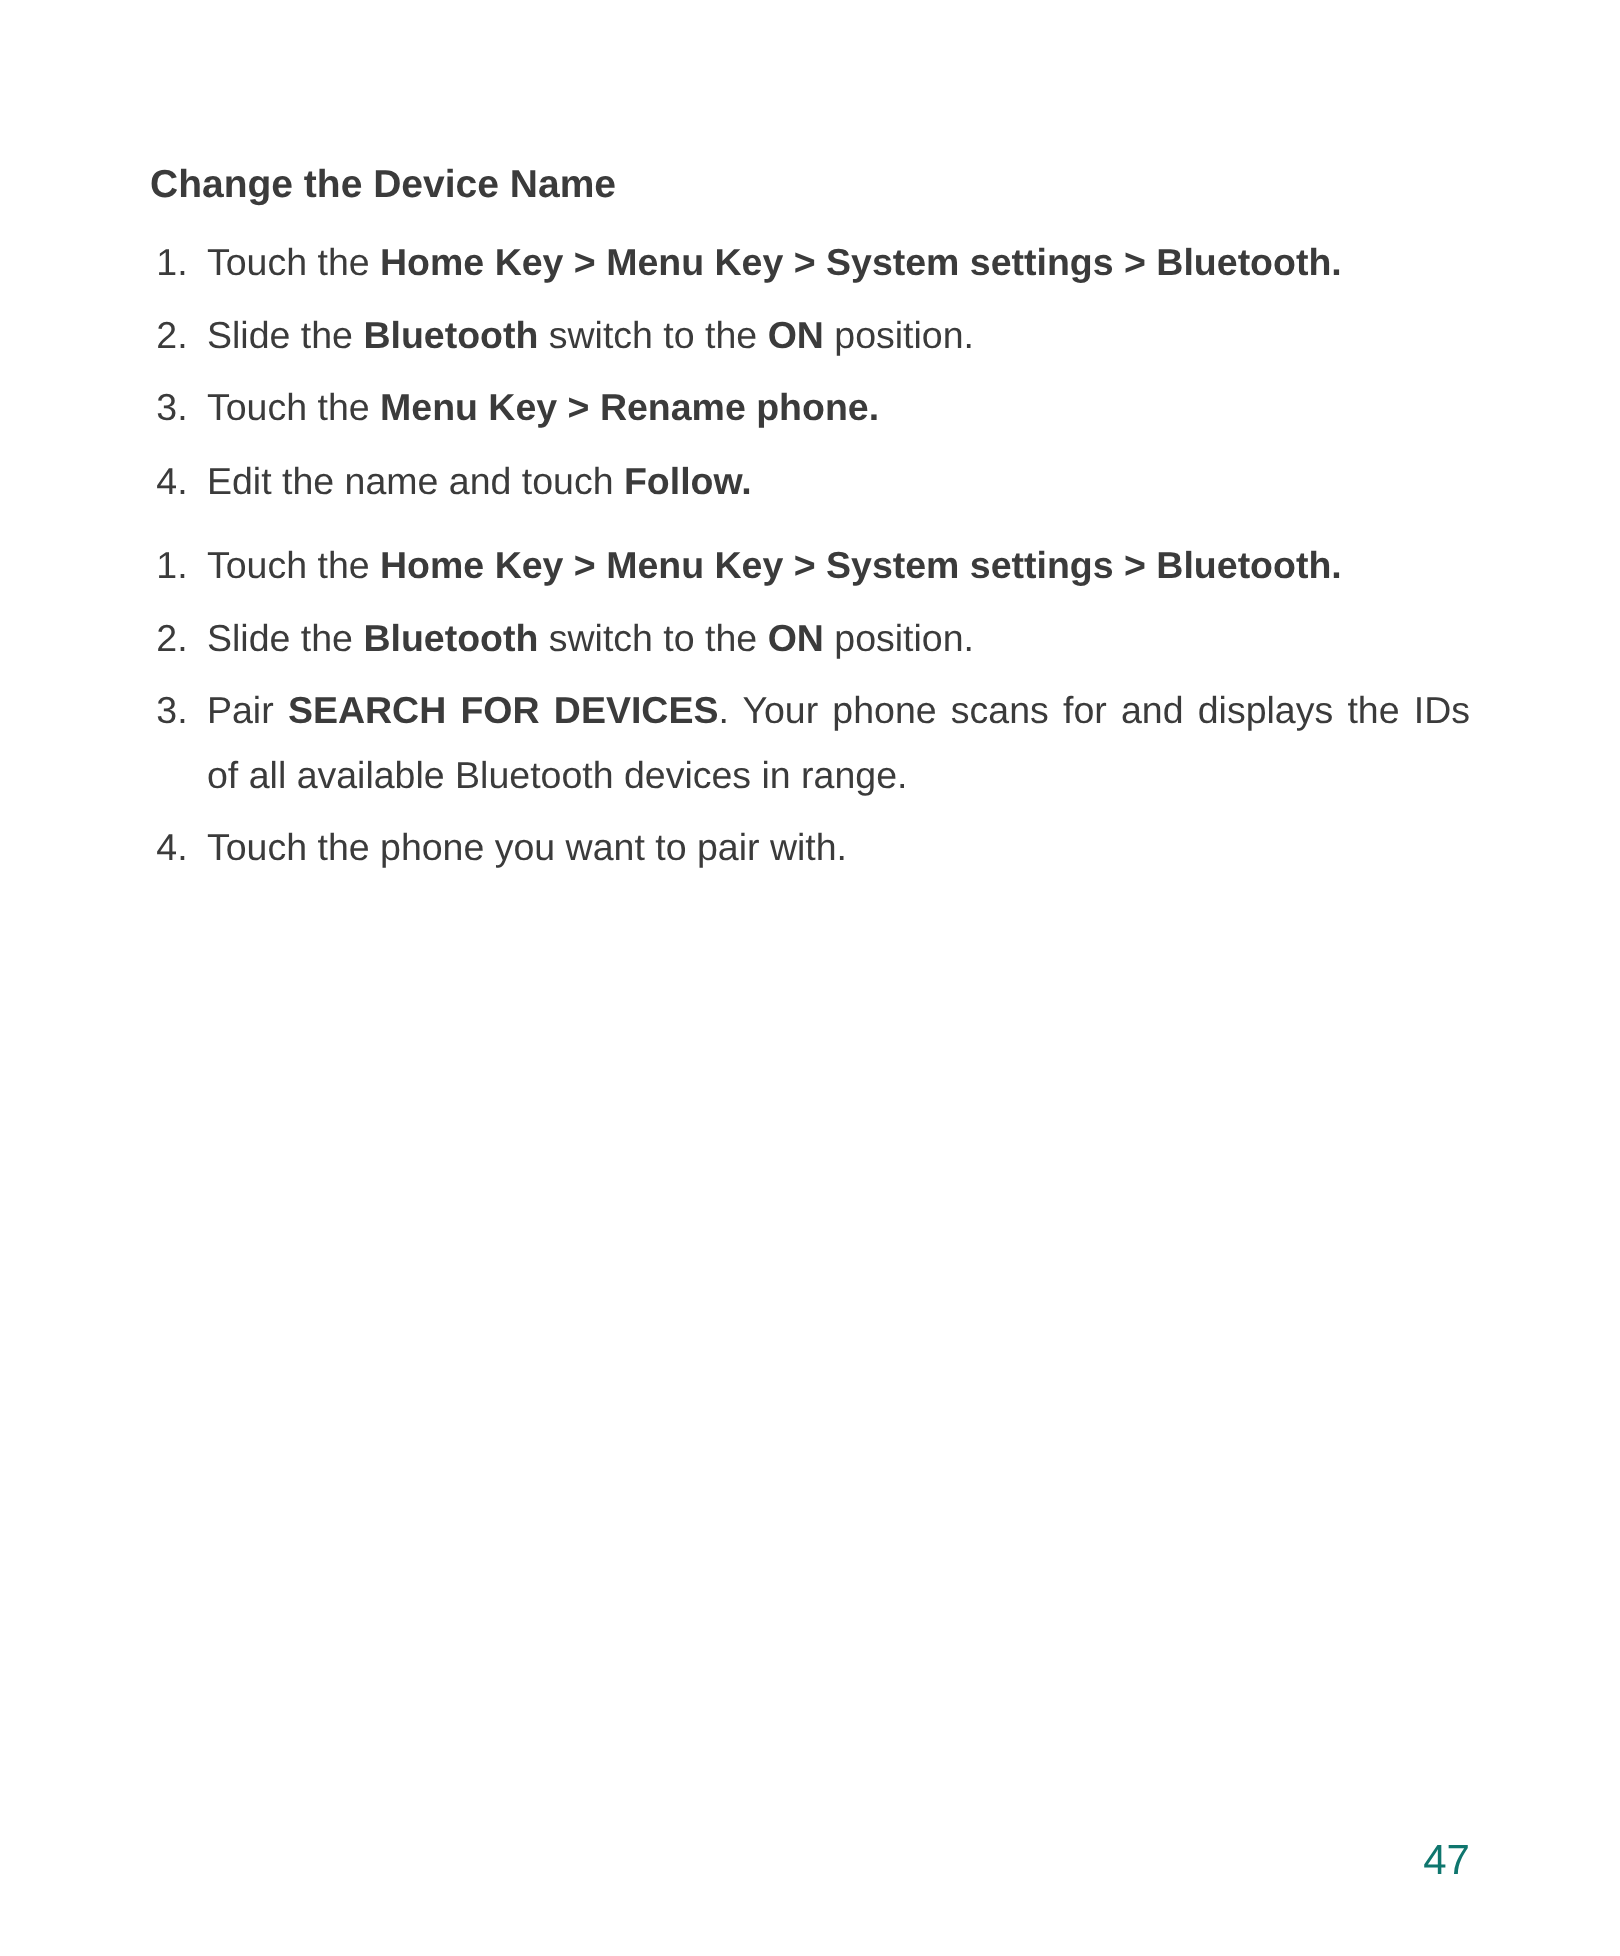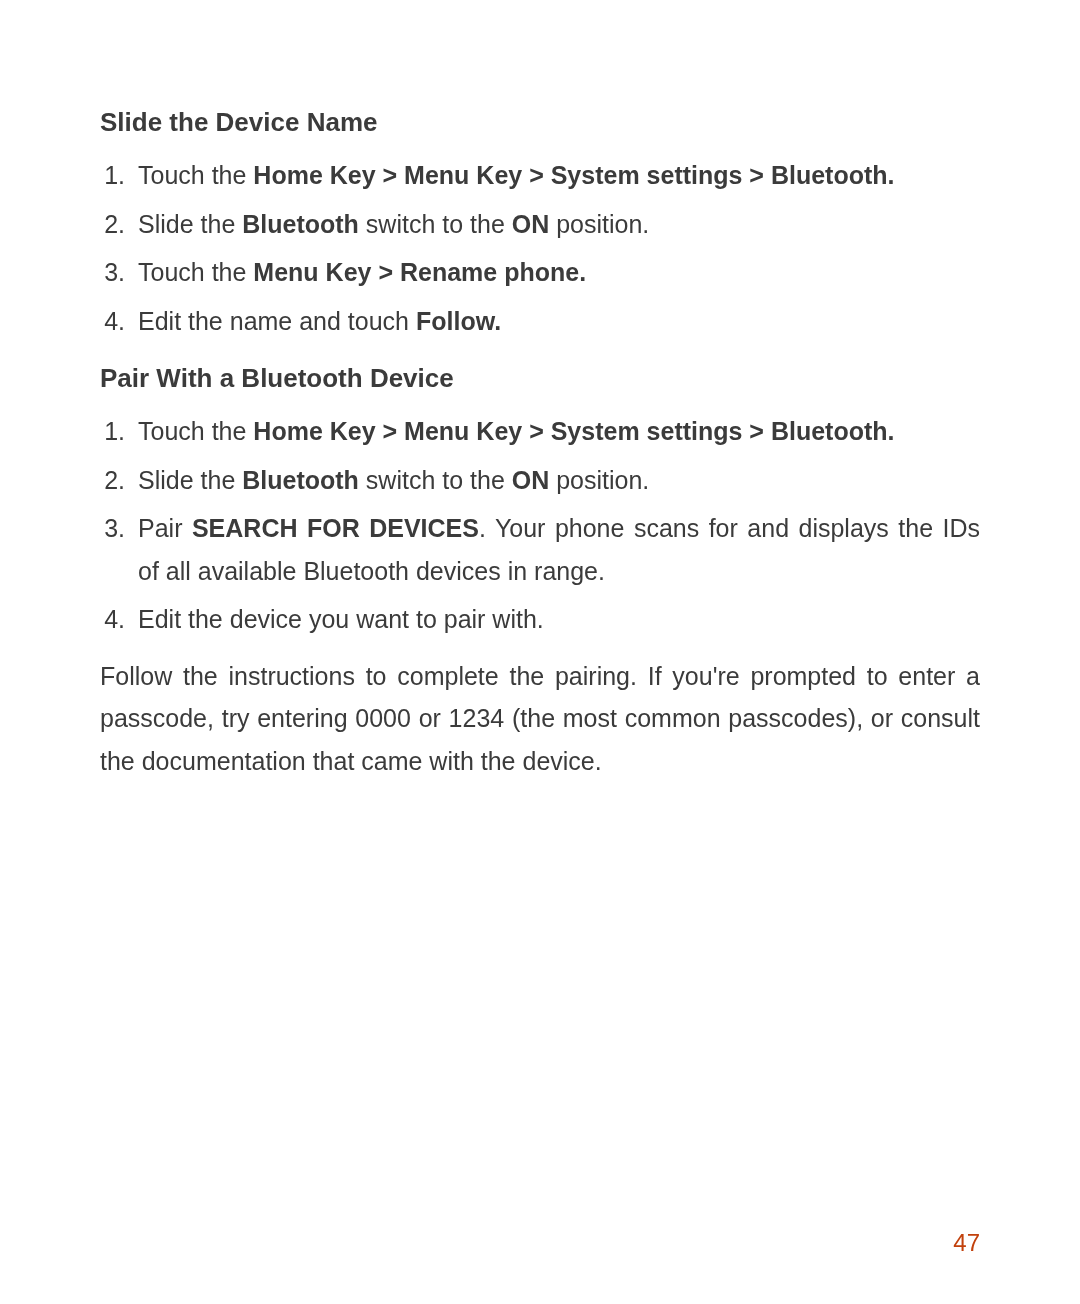--- a/index.html
+++ b/index.html
@@ -37,58 +37,56 @@
   ol.steps li {
     padding-left: 6px;
     text-align: justify;
     margin: 0 0 6px 0;
   }
   .b { font-weight: bold; }
   .page-number {
     position: absolute;
     bottom: 40px;
     right: 100px;
-    font-size: 24px;
-    color: #c2410c;
+    font-size: 28px;
+    color: #0f766e;
   }
 </style>
 </head>
 <body>
 
 <div class="page">
 
-  <h2 class="section-heading">Slide the Device Name</h2>
+  <h2 class="section-heading">Change the Device Name</h2>
 
 
   <ol class="steps">
     <li>
       <span>Touch the </span><span class="b">Home Key &gt; Menu Key &gt; System settings &gt; Bluetooth.</span>
     </li>
     <li>
       <span>Slide the </span><span class="b">Bluetooth</span><span> switch to the </span><span class="b">ON</span><span> position.</span>
     </li>
     <li>
       <span>Touch the </span><span class="b">Menu Key &gt; Rename phone.</span>
     </li>
     <li>
       <span>Edit the name and touch </span><span class="b">Follow.</span>
     </li>
   </ol>
 
-  <h2 class="section-heading">Pair With a Bluetooth Device</h2>
 
   <ol class="steps">
     <li>
       <span>Touch the </span><span class="b">Home Key &gt; Menu Key &gt; System settings &gt; Bluetooth.</span>
     </li>
     <li>
       <span>Slide the </span><span class="b">Bluetooth</span><span> switch to the </span><span class="b">ON</span><span> position.</span>
     </li>
     <li>
       <span>Pair </span><span class="b">SEARCH FOR DEVICES</span><span>. Your phone scans for and displays the IDs of all available Bluetooth devices in range.</span>
     </li>
-    <li>Edit the device you want to pair with.</li>
+    <li>Touch the phone you want to pair with.</li>
   </ol>
 
-  <p class="body-para">Follow the instructions to complete the pairing. If you're prompted to enter a passcode, try entering 0000 or 1234 (the most common passcodes), or consult the documentation that came with the device.</p>
 
   <div class="page-number">47</div>
 </div>
 
 </body></html>

